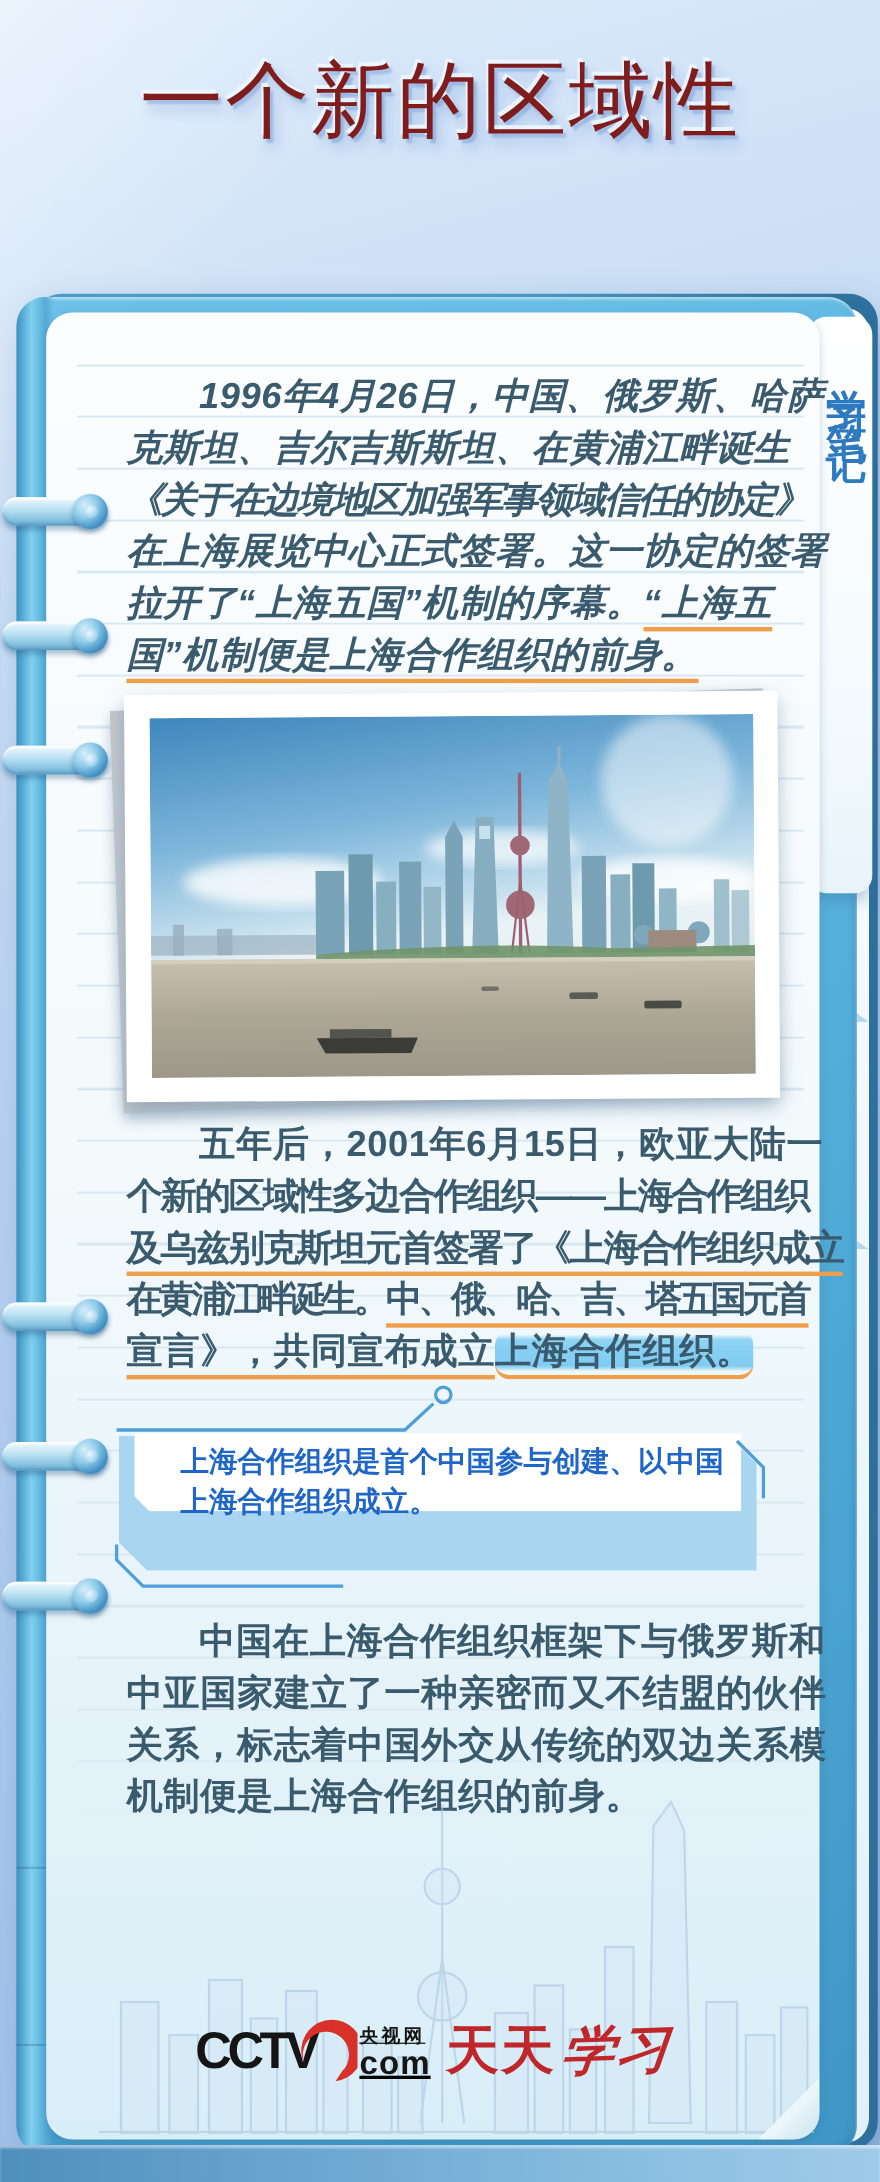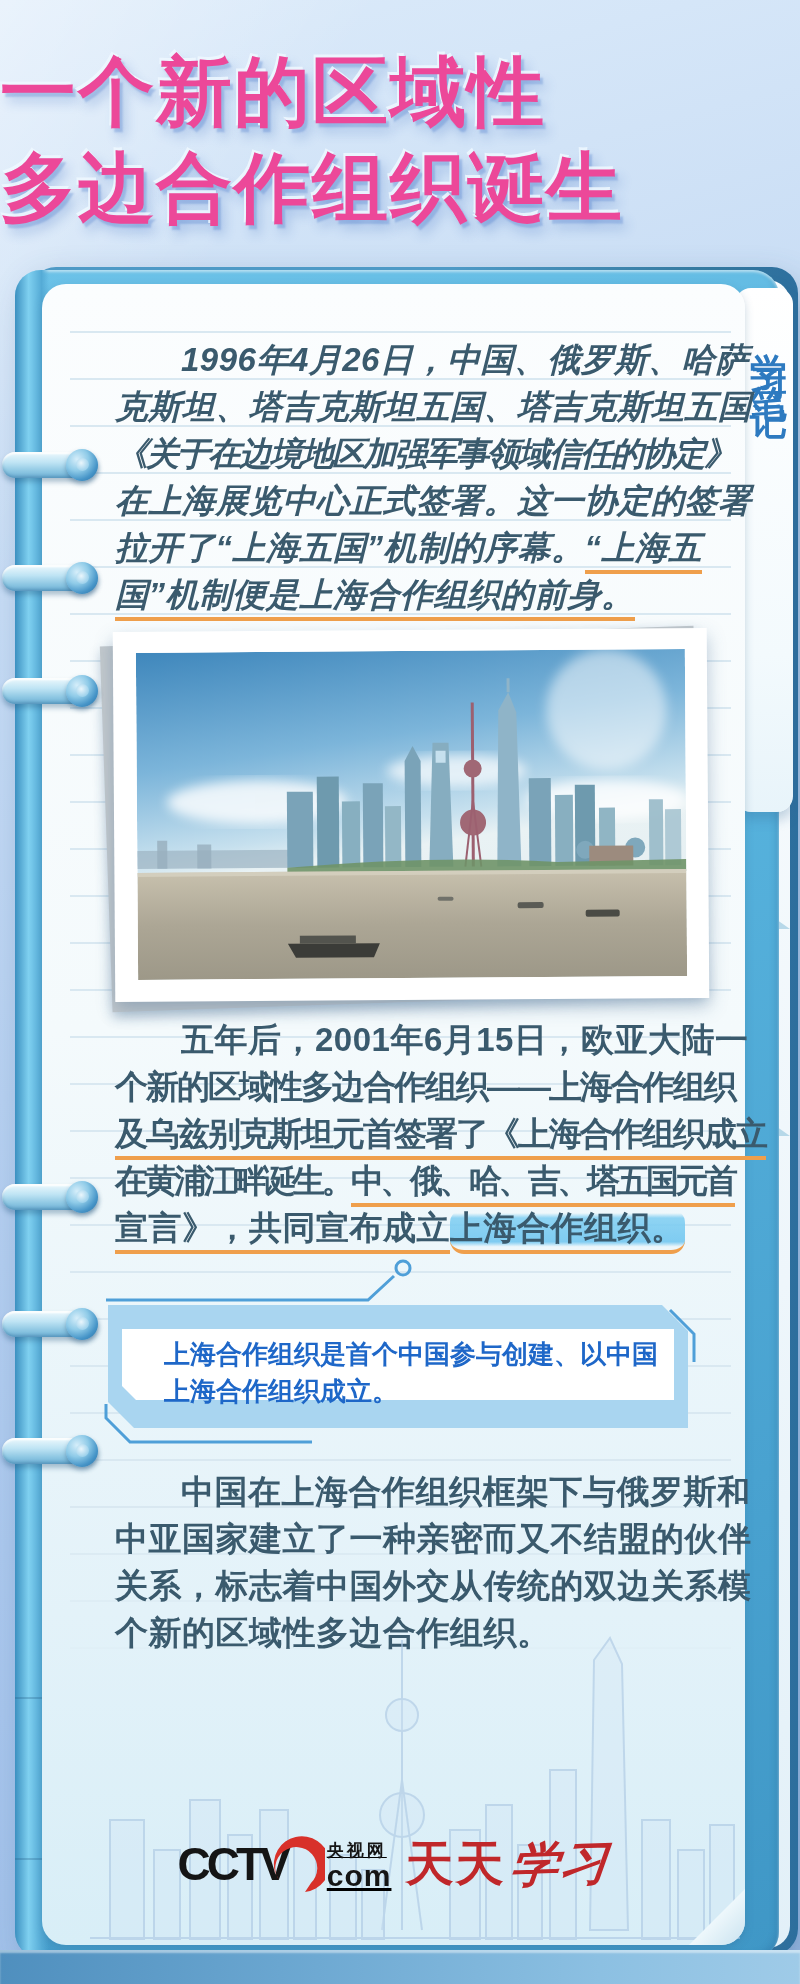--- a/index.html
+++ b/index.html
@@ -10,22 +10,22 @@
   .bg{position:absolute;inset:0;
       background:linear-gradient(165deg,#dcebfa 0%,#cadef5 22%,#b6d0f0 50%,#a7c5ec 78%,#9cbde7 100%);}
   .bg-beam{position:absolute;left:-120px;top:-80px;width:520px;height:760px;
       background:linear-gradient(115deg,rgba(255,255,255,.55) 0%,rgba(255,255,255,0) 55%);
       transform:rotate(8deg);}
   .bottom-band{position:absolute;left:0;bottom:0;width:800px;height:34px;
       background:linear-gradient(90deg,#4f8fbe 0%,#6aa6d0 35%,#8cc0e2 75%,#9fcbe8 100%);
       box-shadow:inset 0 3px 2px rgba(255,255,255,.45);}
 
   
-  .title{position:absolute;top:44px;left:0;width:800px;
-      font-weight:700;font-size:76px;line-height:96px;letter-spacing:2px;color:#ec4899;
+  .title{position:absolute;top:44px;left:0;width:800px;text-align:center;
+      font-weight:400;font-size:76px;line-height:96px;letter-spacing:2px;color:#7f1d1d;
       text-shadow:-2px -3px 0 rgba(238,248,255,.85),3px 4px 2px rgba(62,112,198,.30),6px 9px 12px rgba(50,100,190,.28);}
 
   
   .back-cover{position:absolute;left:30px;top:267px;width:768px;height:1688px;border-radius:26px;
       background:linear-gradient(90deg,#4e9ac6 55%,#35799f 88%,#2d6f9e 100%);
       box-shadow:0 16px 34px rgba(55,95,140,.45);}
   .stack{position:absolute;left:38px;top:280px;width:752px;height:1668px;border-radius:22px;
       background:linear-gradient(180deg,#fbfdfe 0%,#eef6fb 60%,#e2f0f8 100%);
       box-shadow:0 4px 10px rgba(60,110,150,.25);}
   .stack-notch{position:absolute;width:20px;height:14px;background:#a8cfe4;
@@ -73,21 +73,21 @@
       padding:0;box-shadow:0 8px 18px rgba(60,100,140,.35);transform:rotate(-.4deg);}
   .photo-behind{position:absolute;left:64px;top:352px;width:594px;height:366px;background:#c3c9cd;
       transform:rotate(-2deg);box-shadow:0 6px 12px rgba(60,100,140,.3);}
   .photo-frame svg{position:absolute;left:23px;top:21px;}
 
   
   .connector{position:absolute;left:60px;top:972px;}
   .callout{position:absolute;left:66px;top:1021px;width:580px;height:123px;
       background:#a9d5f0;
       clip-path:polygon(26px 0,554px 0,580px 26px,580px 123px,26px 123px,0 97px,0 0);}
-  .callout-inner{position:absolute;left:66px;top:1032px;width:580px;height:97px;pointer-events:none;}
+  .callout-inner{position:absolute;left:66px;top:1006px;width:580px;height:97px;pointer-events:none;}
   .callout-white{position:absolute;left:14px;top:13px;right:14px;bottom:13px;background:#ffffff;
       clip-path:polygon(0 0,100% 0,100% 100%,14px 100%,0 calc(100% - 14px));}
   .callout-text{position:absolute;left:56px;top:20px;right:16px;
       font-family:"Liberation Serif",serif;font-size:26px;line-height:37px;font-weight:700;
       color:#1e67c8;white-space:nowrap;}
   .callout-deco{position:absolute;left:60px;top:1008px;}
 
   
   .watermark{position:absolute;left:8px;top:1336px;opacity:.6;}
 
@@ -120,40 +120,39 @@
 </style>
 </head>
 <body>
 
 <div class="bg">
   <div class="bg-beam"></div>
 </div>
 
 <div class="title">
   <div>一个新的区域性</div>
-  <div>多边合作组织诞生</div>
 </div>
 
 <div class="back-cover"></div>
 <div class="stack"></div>
 <div class="stack-notch" style="left:770px;top:915px;"></div>
 <div class="stack-notch" style="left:770px;top:1122px;"></div>
 <div class="card"></div>
 <div class="spine-seam" style="top:1697px;"></div>
 <div class="spine-seam" style="top:1858px;"></div>
 <div class="tab">
   <div class="tab-label">学习笔记</div>
 </div>
 
 <div class="page">
   <div class="page-rules"></div>
 
   <div class="para" style="top:52px;font-style:italic;">
       <div class="tl ind"><span class="seg">1996年4月26日，中国、俄罗斯、哈萨</span></div>
-      <div class="tl"><span class="seg">克斯坦、塔吉克斯坦五国、塔吉克斯坦五国</span></div>
+      <div class="tl"><span class="seg">克斯坦、吉尔吉斯斯坦、在黄浦江畔诞生</span></div>
       <div class="tl tight"><span class="seg">《关于在边境地区加强军事领域信任的协定》</span></div>
       <div class="tl"><span class="seg">在上海展览中心正式签署。这一协定的签署</span></div>
       <div class="tl"><span class="seg">拉开了“上海五国”机制的序幕。</span><span class="seg u">“上海五</span></div>
       <div class="tl"><span class="seg u">国”机制便是上海合作组织的前身。</span></div>
     </div>
 
   <div class="photo-behind"></div>
   <div class="photo-frame">
     <svg width="549" height="327" viewBox="0 0 549 327">
       <defs>
@@ -252,21 +251,21 @@
   </div>
   <svg class="callout-deco" width="610" height="160" viewBox="0 0 610 160">
     <polyline points="568,18 592,42 592,70" fill="none" stroke="#4f9fd8" stroke-width="3"></polyline>
     <polyline points="4,112 4,126 28,150 210,150" fill="none" stroke="#4f9fd8" stroke-width="3"></polyline>
   </svg>
 
   <div class="para" style="top:1184px;">
       <div class="tl ind"><span class="seg">中国在上海合作组织框架下与俄罗斯和</span></div>
       <div class="tl"><span class="seg">中亚国家建立了一种亲密而又不结盟的伙伴</span></div>
       <div class="tl"><span class="seg">关系，标志着中国外交从传统的双边关系模</span></div>
-      <div class="tl"><span class="seg">个新的区域性多边合作组织。</span></div>
+      <div class="tl"><span class="seg">机制便是上海合作组织的前身。</span></div>
     </div>
 
   <svg class="watermark" width="700" height="320" viewBox="0 0 700 320">
     <g stroke="#aac6e2" stroke-width="2" fill="rgba(200,221,242,0.35)">
       <rect x="60" y="200" width="34" height="120"></rect>
       <rect x="104" y="230" width="26" height="90"></rect>
       <rect x="140" y="180" width="30" height="140"></rect>
       <rect x="178" y="215" width="24" height="105"></rect>
       <rect x="210" y="190" width="28" height="130"></rect>
       <rect x="244" y="225" width="22" height="95"></rect>

